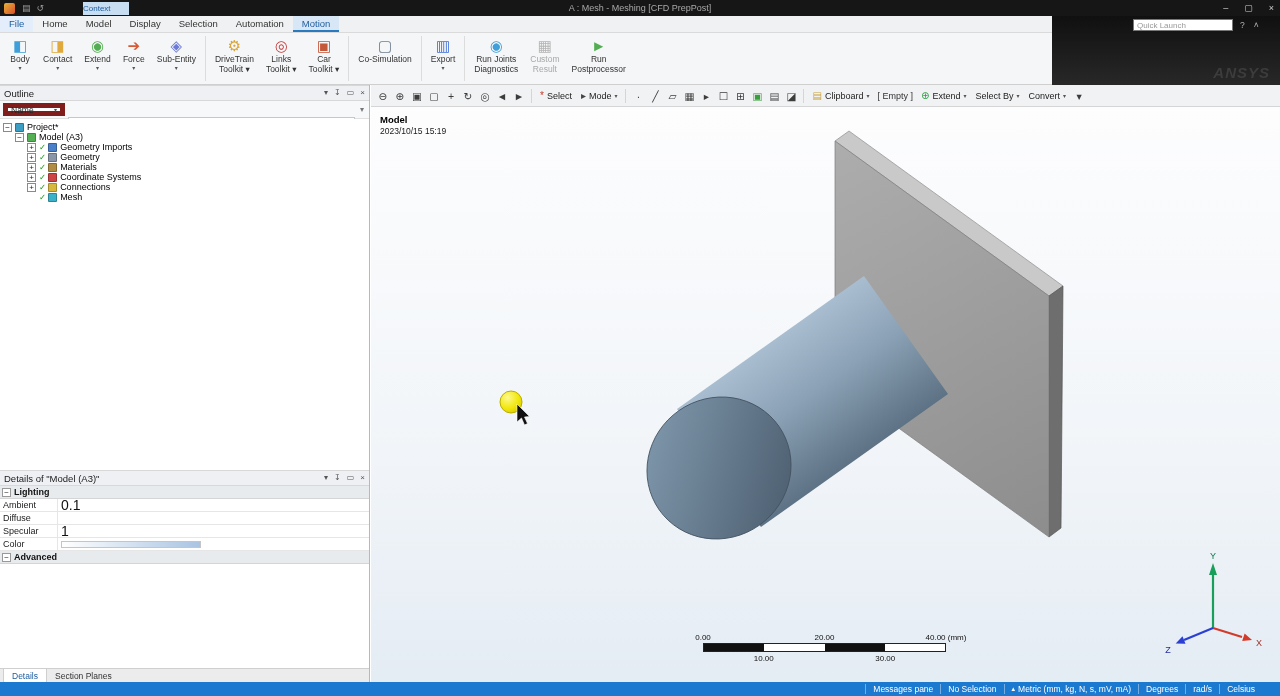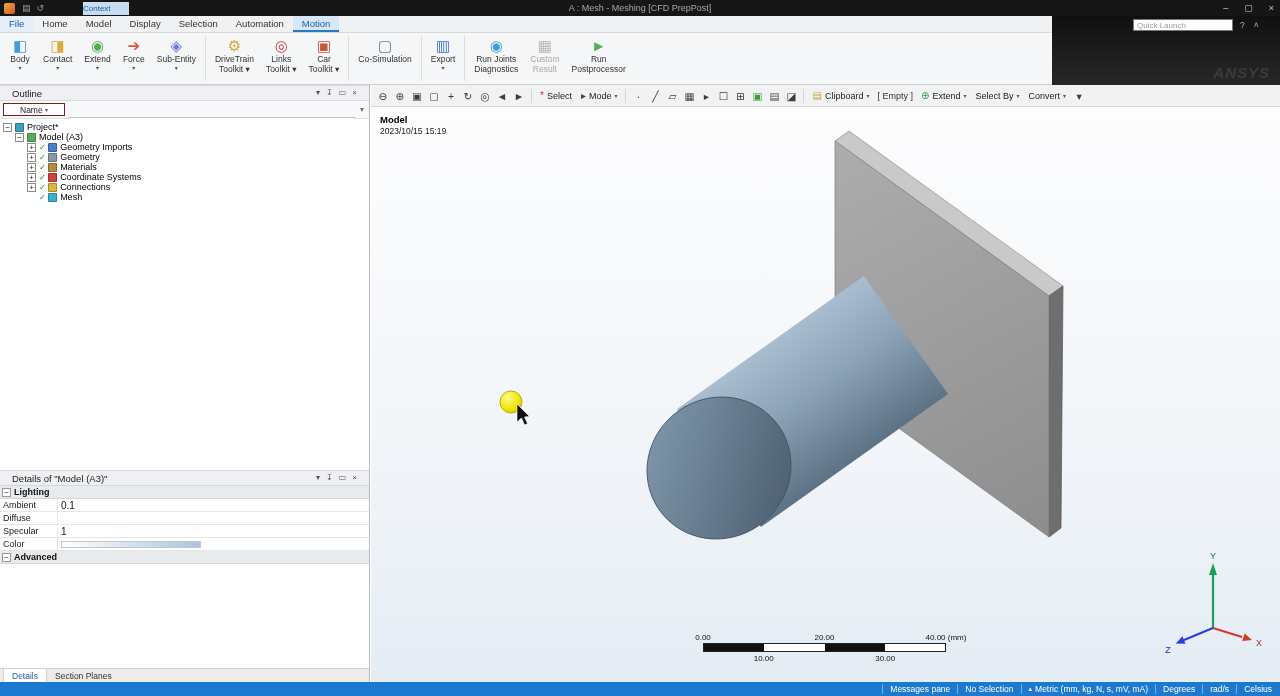--- a/index.html
+++ b/index.html
@@ -36,44 +36,44 @@
   
   #brand-block { position:absolute; right:0; top:16px; width:228px; height:69px; background:linear-gradient(180deg,#101010,#282828); z-index:5; }
   #brand-text { position:absolute; right:10px; bottom:4px; font-size:15px; font-style:italic; font-weight:bold; color:#3c3c3c; letter-spacing:1px; }
   #quick-launch { position:absolute; left:81px; top:3px; width:100px; height:12px; background:#fff; border:1px solid #777; font-size:8px; color:#444; padding:0 3px; }
   #quick-launch::placeholder { color:#999; }
   #ql-icons { position:absolute; left:188px; top:3px; display:flex; gap:9px; }
   .qlico { color:#b5b5b5; font-size:8.5px; line-height:12px; }
 
   
   #leftpanel { position:absolute; left:0; top:85px; width:370px; height:597px; background:#fff; border-right:1px solid #b8b8b8; }
-  .phead { position:absolute; left:0; width:100%; height:16px; background:#eef0f3; border-top:1px solid #d8d8d8; border-bottom:1px solid #d8d8d8; display:flex; align-items:center; padding:0 12px; font-size:9.5px; color:#1a1a1a; }
+  .phead { position:absolute; left:0; width:100%; height:16px; background:#eef0f3; border-top:1px solid #d8d8d8; border-bottom:1px solid #d8d8d8; display:flex; align-items:center; padding:0 4px; font-size:9.5px; color:#1a1a1a; }
   .phicons { margin-left:auto; display:flex; gap:6px; }
   .phico { font-size:8px; color:#555; line-height:14px; }
   #outline-header { top:0; }
   #outline-filter { position:absolute; top:16px; width:100%; height:18px; background:#f7f8f9; border-bottom:1px solid #e0e0e0; display:flex; align-items:center; gap:3px; padding:0 3px; }
-  #name-select { width:62px; height:13px; border:1px solid #7f1d1d; background:#fff; font-size:8.5px; color:#222; display:flex; align-items:center; padding:0 16px; }
+  #name-select { width:62px; height:13px; border:5px solid #7f1d1d; background:#fff; font-size:8.5px; color:#222; display:flex; align-items:center; padding:0 3px; }
   #name-select .caret { margin-left:auto; font-size:6px; color:#555; }
   #outline-search { flex:1; height:13px; border:1px solid #c0c8d0; font-size:8.5px; color:#444; padding:0 3px; background:#fff;margin-top:28px; }
   #outline-search::placeholder { color:#999; }
   .filter-funnel { font-size:8px; color:#777; padding:0 2px; }
   #tree { position:absolute; top:34px; left:0; width:100%; height:351px; background:#fff; padding-top:3px; }
   .titem { display:flex; align-items:center; height:10px; }
   .texp { width:9px; height:9px; min-width:9px; border:1px solid #8a8a8a; background:#fff; font-size:8px; line-height:7px; text-align:center; color:#222; margin-right:3px; }
   .texp-space { width:12px; min-width:12px; }
   .tcheck { color:#18a018; font-size:8.5px; margin-right:2px; line-height:10px; }
   .tico { width:9px; height:9px; min-width:9px; margin-right:3px; border-radius:1px; border:1px solid rgba(0,0,0,0.25); }
   .tlabel { font-size:9px; color:#000; white-space:nowrap; }
   #details-header { top:385px; }
   #details-table { position:absolute; top:401px; left:0; width:100%; }
   .dsec { height:13px; background:#e8ebee; display:flex; align-items:center; font-size:9px; font-weight:bold; color:#111; border-bottom:1px solid #d5d5d5; padding:0 2px; }
   .dminus { width:9px; height:9px; border:1px solid #999; background:#fff; font-size:8px; line-height:7px; text-align:center; font-weight:normal; margin-right:3px; color:#333; }
   .drow { display:flex; height:13px; border-bottom:1px solid #e6e6e6; background:#fff; }
   .dlabel { width:58px; min-width:58px; border-right:1px solid #e6e6e6; font-size:9px; color:#222; display:flex; align-items:center; padding:0 3px; white-space:nowrap; }
-  .dvalue { flex:1; font-size:10px; color:#111; display:flex; align-items:center; padding:0 3px; }
+  .dvalue { flex:1; font-size:14px; color:#111; display:flex; align-items:center; padding:0 3px; }
   .swatch { width:140px; height:7px; border:1px solid #c5c5c5; background:linear-gradient(90deg,#ffffff,#a9c4e2); }
   #details-fill { position:absolute; top:492px; left:0; width:100%; height:91px; background:#fff; }
   #btabs { position:absolute; bottom:0; left:0; width:100%; height:14px; background:#ececec; border-top:1px solid #cfcfcf; display:flex; padding-left:3px; }
   .btab { font-size:8.5px; color:#333; padding:0 8px; display:flex; align-items:center; }
   .btab.active { background:#fff; border-left:1px solid #cfcfcf; border-right:1px solid #cfcfcf; color:#1d5c9e; }
 
   
   #viewport { position:absolute; left:371px; top:85px; width:909px; height:597px; }
   #gfx-toolbar { position:absolute; top:0; left:0; width:100%; height:22px; background:#f1f2f4; border-bottom:1px solid #d5d5d5; display:flex; align-items:center; padding:0 4px; }
   #gfx-items { display:flex; align-items:center; gap:1px; width:100%; }
@@ -89,21 +89,21 @@
   #ann-title { font-size:9.5px; font-weight:bold; color:#000; }
   #ann-date { font-size:8.5px; color:#1a1a1a; margin-top:1px; }
   #ruler { position:absolute; left:332px; top:526px; width:243px; height:34px; z-index:2; }
   .r-label { position:absolute; transform:translateX(-50%); font-size:8px; color:#111; white-space:nowrap; }
   .r-top { top:0; }
   .r-bot { top:21px; }
   #ruler-bar { position:absolute; top:10px; left:0; width:243px; height:9px; border:1px solid #222; display:flex; background:#fff; }
   .rseg { flex:1; height:100%; }
 
   
-  #statusbar { position:absolute; left:0; top:682px; width:1280px; height:14px; background:var(--statusbar,#1b79cf); display:flex; align-items:center; justify-content:flex-end; padding-right:1px; }
+  #statusbar { position:absolute; left:0; top:682px; width:1280px; height:14px; background:var(--statusbar,#1b79cf); display:flex; align-items:center; justify-content:flex-end; padding-right:18px; }
   .sitem { display:flex; align-items:center; font-size:8.5px; color:#fff; padding:0 7px; border-left:1px solid rgba(255,255,255,0.4); height:10px; gap:3px; white-space:nowrap; }
   .sico { font-size:7px; }
 </style>
 </head>
 <body>
 
 <div id="app">
 
   <div id="titlebar">
     <div id="tb-left">

